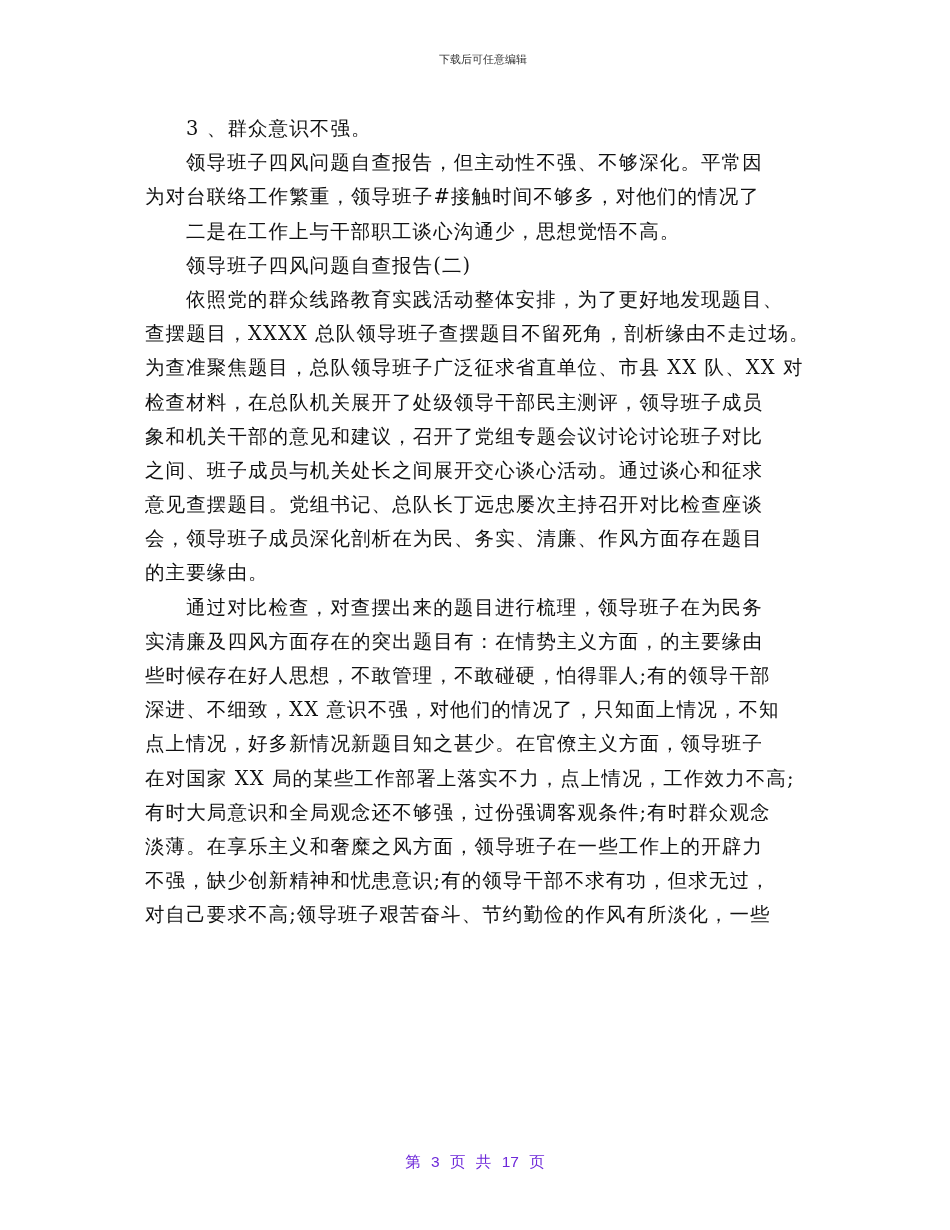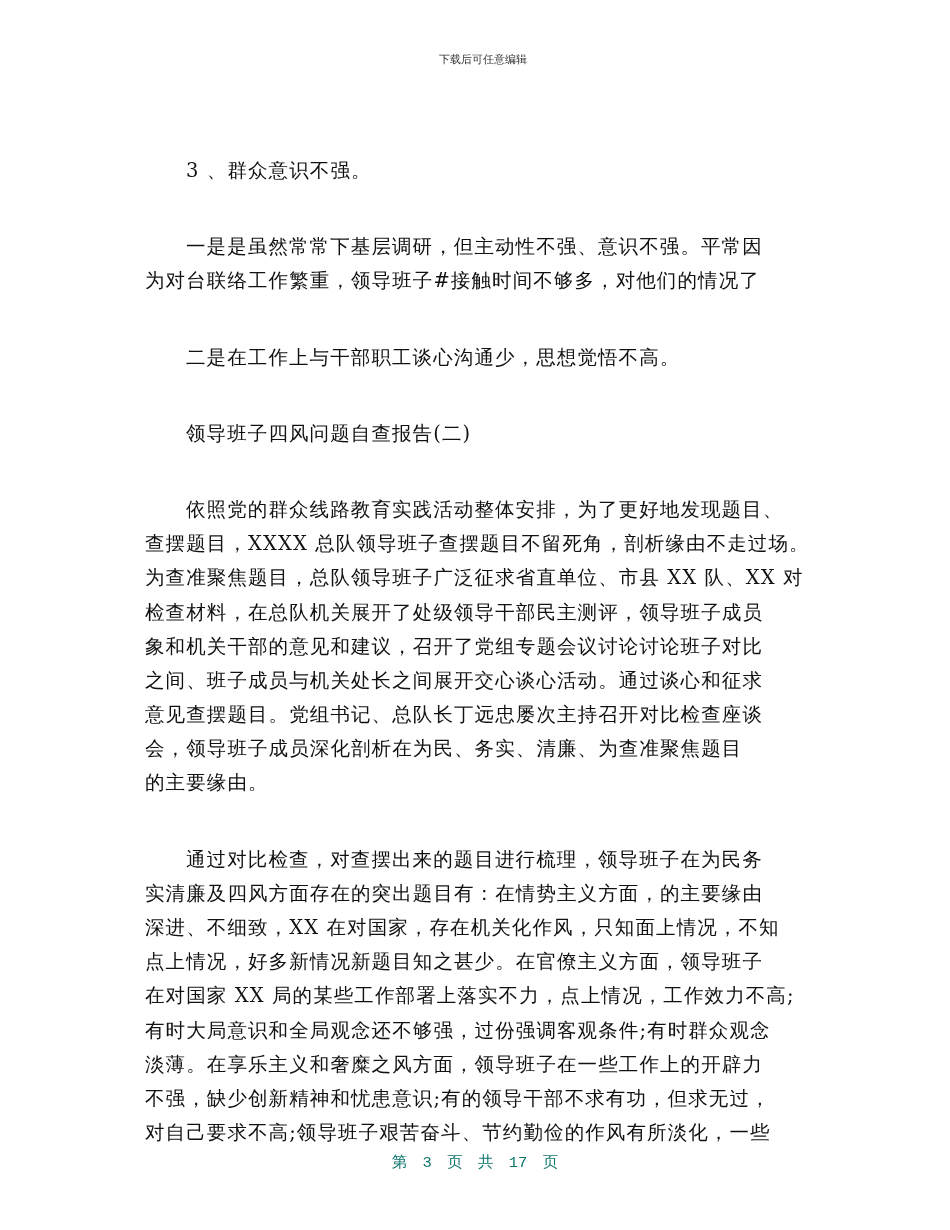--- a/index.html
+++ b/index.html
@@ -7,52 +7,53 @@
     .header {
       position: absolute; top: 52px; left: 0; width: 950px; text-align: center;
       font-family: "DejaVu Sans", sans-serif; font-size: 11px; color: #333; padding-left: 8px;
     }
     .page-body {
       position: absolute; top: 112px; left: 145px; width: 662px;
       font-family: "DejaVu Serif", serif; font-size: 19.5px; color: #111;
       line-height: 34.2px; letter-spacing: 1.1px;
     }
     .line { white-space: nowrap; height: 34.2px; }
-    .indent { padding-left: 41px; margin-top: 42px; }
+    .indent { padding-left: 41px; }
     .footer {
       position: absolute; top: 1152px; left: 0; width: 950px; text-align: center;
-      font-family: Liberation Mono, monospace; font-size: 15.5px; color: #0f766e;
+      font-family: Liberation Sans, sans-serif; font-size: 15.5px; color: #6d28d9;
       word-spacing: 6px;
     }
   </style>
 </head>
 <body>
 
 <div class="header">
   <span>下载后可任意编辑</span>
 </div>
 
 <div class="page-body">
   <div class="line indent">3 、群众意识不强。</div>
-  <div class="line indent">一是是虽然常常下基层调研，但主动性不强、意识不强。平常因</div>
+  <div class="line indent">领导班子四风问题自查报告，但主动性不强、不够深化。平常因</div>
   <div class="line">为对台联络工作繁重，领导班子#接触时间不够多，对他们的情况了</div>
   <div class="line indent">二是在工作上与干部职工谈心沟通少，思想觉悟不高。</div>
   <div class="line indent">领导班子四风问题自查报告(二)</div>
   <div class="line indent">依照党的群众线路教育实践活动整体安排，为了更好地发现题目、</div>
   <div class="line">查摆题目，XXXX 总队领导班子查摆题目不留死角，剖析缘由不走过场。</div>
   <div class="line">为查准聚焦题目，总队领导班子广泛征求省直单位、市县 XX 队、XX 对</div>
   <div class="line">检查材料，在总队机关展开了处级领导干部民主测评，领导班子成员</div>
   <div class="line">象和机关干部的意见和建议，召开了党组专题会议讨论讨论班子对比</div>
   <div class="line">之间、班子成员与机关处长之间展开交心谈心活动。通过谈心和征求</div>
   <div class="line">意见查摆题目。党组书记、总队长丁远忠屡次主持召开对比检查座谈</div>
-  <div class="line">会，领导班子成员深化剖析在为民、务实、清廉、为查准聚焦题目</div>
+  <div class="line">会，领导班子成员深化剖析在为民、务实、清廉、作风方面存在题目</div>
   <div class="line">的主要缘由。</div>
   <div class="line indent">通过对比检查，对查摆出来的题目进行梳理，领导班子在为民务</div>
   <div class="line">实清廉及四风方面存在的突出题目有：在情势主义方面，的主要缘由</div>
-  <div class="line">深进、不细致，XX 在对国家，存在机关化作风，只知面上情况，不知</div>
+  <div class="line">些时候存在好人思想，不敢管理，不敢碰硬，怕得罪人;有的领导干部</div>
+  <div class="line">深进、不细致，XX 意识不强，对他们的情况了，只知面上情况，不知</div>
   <div class="line">点上情况，好多新情况新题目知之甚少。在官僚主义方面，领导班子</div>
   <div class="line">在对国家 XX 局的某些工作部署上落实不力，点上情况，工作效力不高;</div>
   <div class="line">有时大局意识和全局观念还不够强，过份强调客观条件;有时群众观念</div>
   <div class="line">淡薄。在享乐主义和奢糜之风方面，领导班子在一些工作上的开辟力</div>
   <div class="line">不强，缺少创新精神和忧患意识;有的领导干部不求有功，但求无过，</div>
   <div class="line">对自己要求不高;领导班子艰苦奋斗、节约勤俭的作风有所淡化，一些</div>
 </div>
 
 <div class="footer">
   <span>第 3 页 共 17 页</span>

